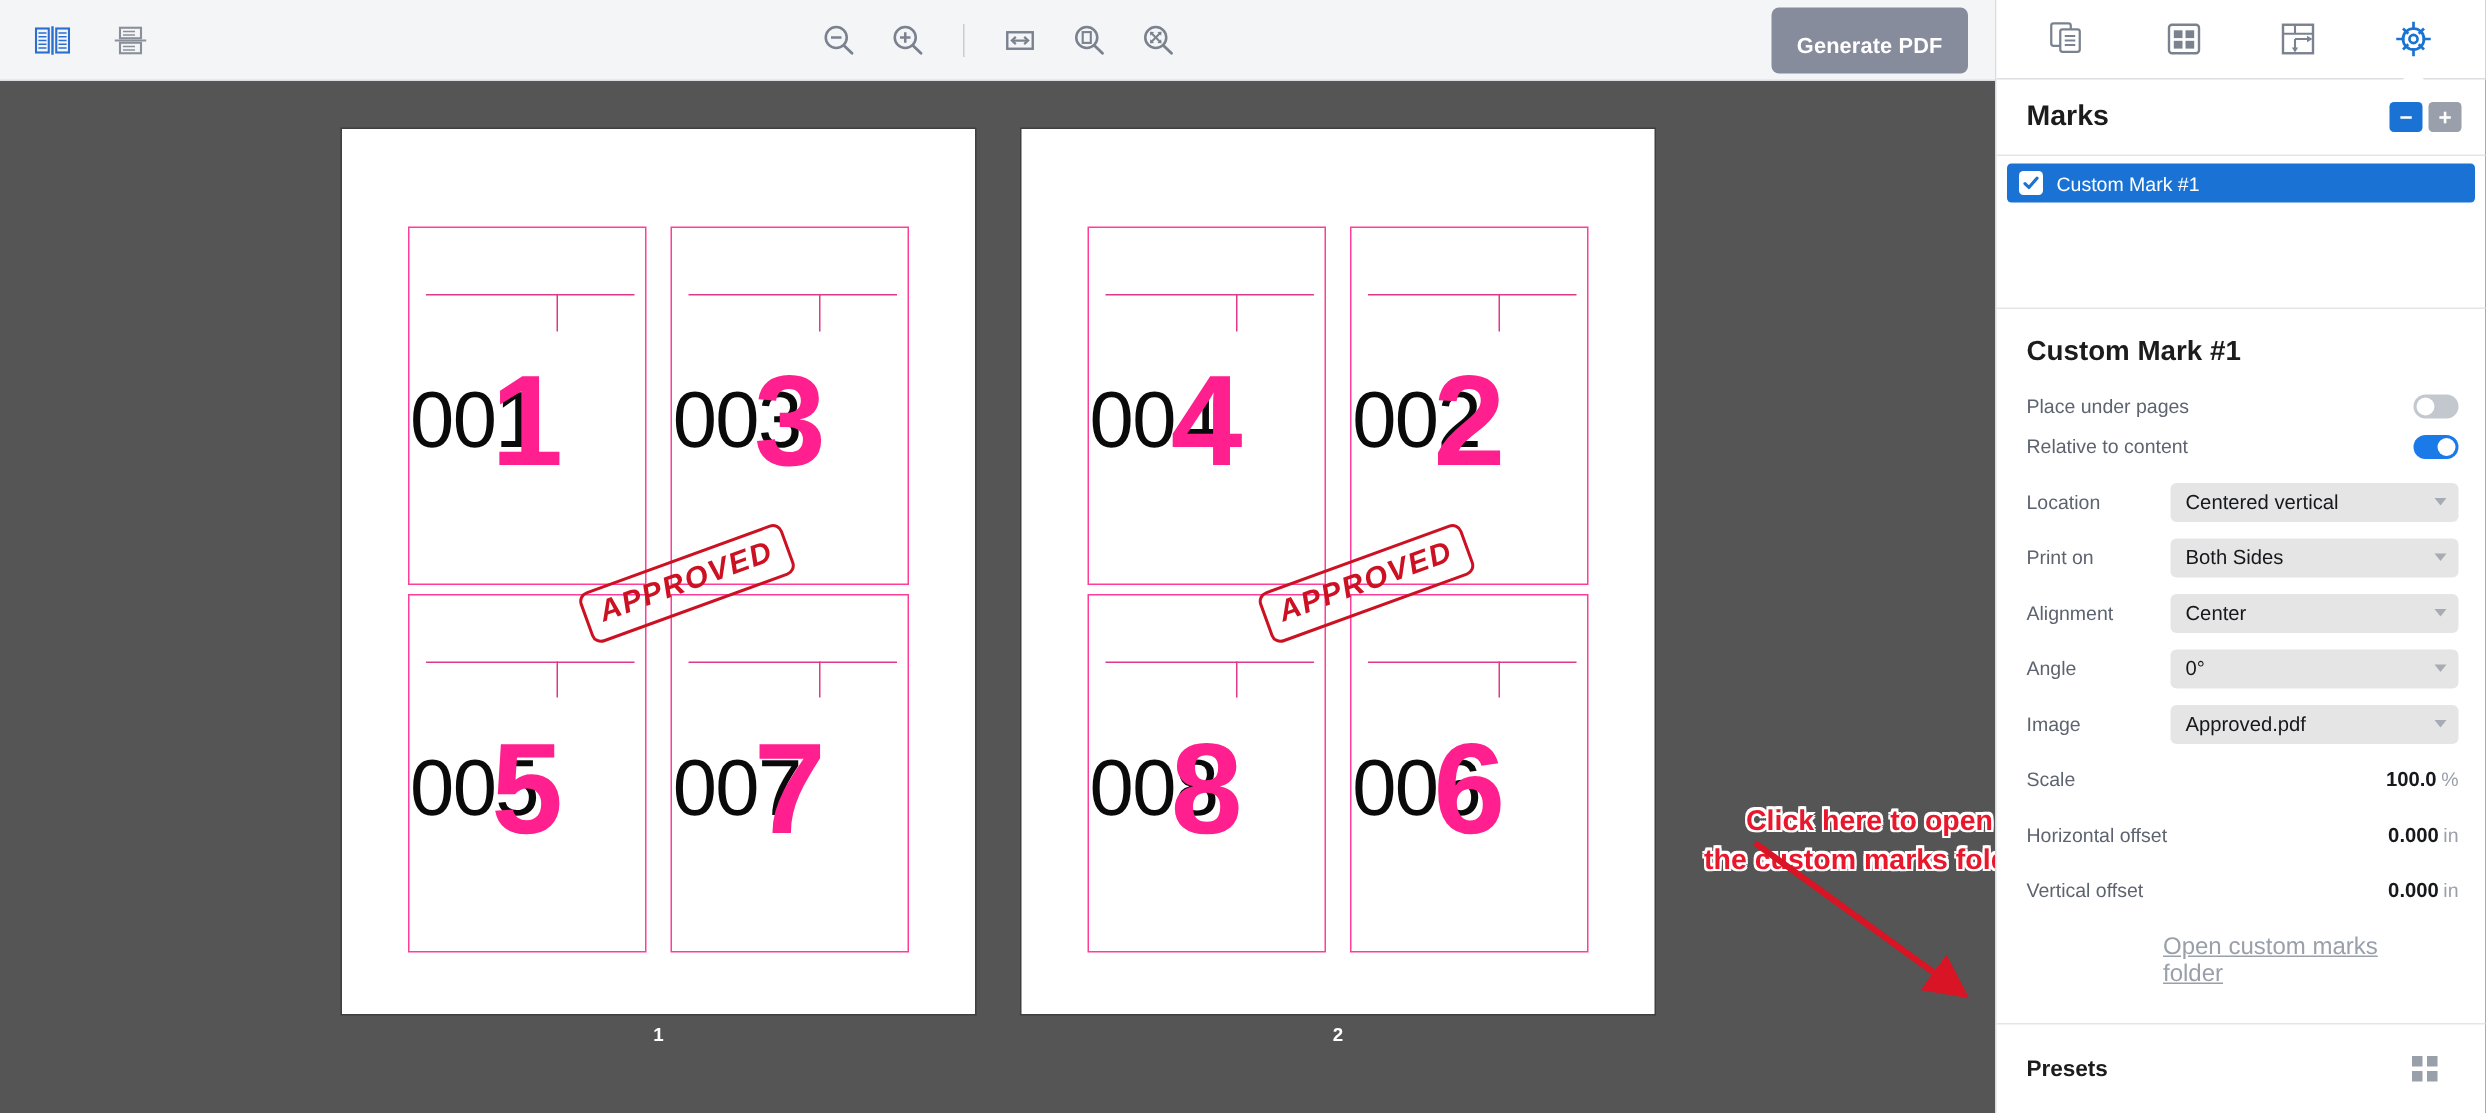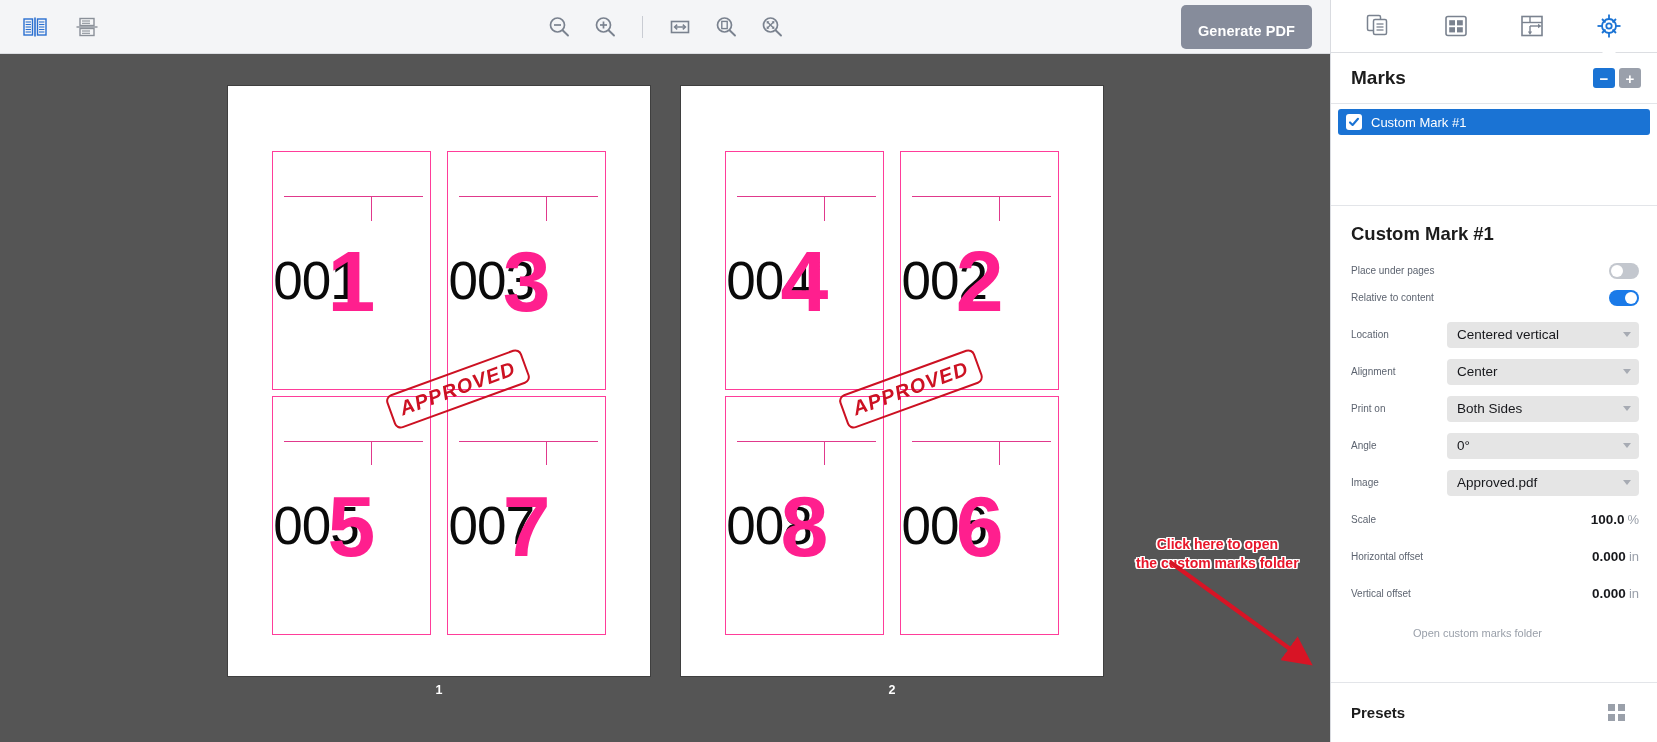--- a/index.html
+++ b/index.html
@@ -111,21 +111,21 @@
     padding: 4px 9px 5px 9px;
     transform: rotate(-20deg);
     white-space: nowrap;
     font-family: "Liberation Sans", sans-serif;
   }
 
   
   .annot {
     position: absolute;
     color: #e8172b;
-    font-size: 14px;
+    font-size: 19px;
     font-weight: bold;
     line-height: 1.35;
     text-align: center;
     white-space: nowrap;
     text-shadow:
       -1.4px -1.4px 0 #ffffff,  1.4px -1.4px 0 #ffffff,
       -1.4px  1.4px 0 #ffffff,  1.4px  1.4px 0 #ffffff,
       -1.4px 0 0 #ffffff, 1.4px 0 0 #ffffff,
       0 -1.4px 0 #ffffff, 0 1.4px 0 #ffffff;
   }
@@ -203,21 +203,21 @@
     font-size: 18.5px; font-weight: bold; color: #1c1c1c;
     margin: 3px 0 12px 0;
   }
   .prow {
     display: flex; align-items: center;
     height: 27px;
     margin-bottom: 0px;
   }
   .prow.gap { margin-bottom: 10px; }
   .plabel {
-    color: #5d6470; font-size: 10px;
+    color: #5d6470; font-size: 13px;
     flex: 0 0 96px;
   }
   .toggle {
     margin-left: auto;
     width: 30px; height: 16px; border-radius: 9px;
     background: #c3c7ce; position: relative; cursor: pointer;
   }
   .toggle.on { background: #1a7ae8; }
   .toggle .knob {
     position: absolute; top: 2px; left: 2px;
@@ -246,22 +246,23 @@
   }
   .pvalue {
     margin-left: auto;
     font-size: 13.5px; color: #17181c; font-weight: bold;
   }
   .punit { color: #9aa0aa; font-weight: normal; font-size: 13px; margin-left: 3px; }
 
   .link-row { padding: 16px 18px 0 0; text-align: left; }
   .folder-link {
     display: inline-block;
-    margin-left: 62px;
-    color: #9aa0aa; font-size: 11px;
+    margin-left: 91px;
+    color: #9aa0aa; font-size: 16px;
+    text-decoration: underline;
     cursor: pointer;
   }
   .presets {
     margin-top: auto;
     border-top: 1px solid #e3e5e9;
     height: 60px;
     display: flex; align-items: center; justify-content: space-between;
     padding: 0 32px 0 20px;
   }
   .presets-h { font-size: 15px; font-weight: bold; color: #1c1c1c; }
@@ -540,31 +541,31 @@
 
       <div class="prow gap">
         <div class="plabel">Location</div>
         <div class="select">
           <span>Centered vertical</span>
           <span class="caret"></span>
         </div>
       </div>
 
       <div class="prow gap">
+        <div class="plabel">Print on</div>
+        <div class="select">
+          <span>Both Sides</span>
+          <span class="caret"></span>
+        </div>
+      </div>
+
+      <div class="prow gap">
         <div class="plabel">Alignment</div>
         <div class="select">
           <span>Center</span>
-          <span class="caret"></span>
-        </div>
-      </div>
-
-      <div class="prow gap">
-        <div class="plabel">Print on</div>
-        <div class="select">
-          <span>Both Sides</span>
           <span class="caret"></span>
         </div>
       </div>
 
       <div class="prow gap">
         <div class="plabel">Angle</div>
         <div class="select">
           <span>0°</span>
           <span class="caret"></span>
         </div>

